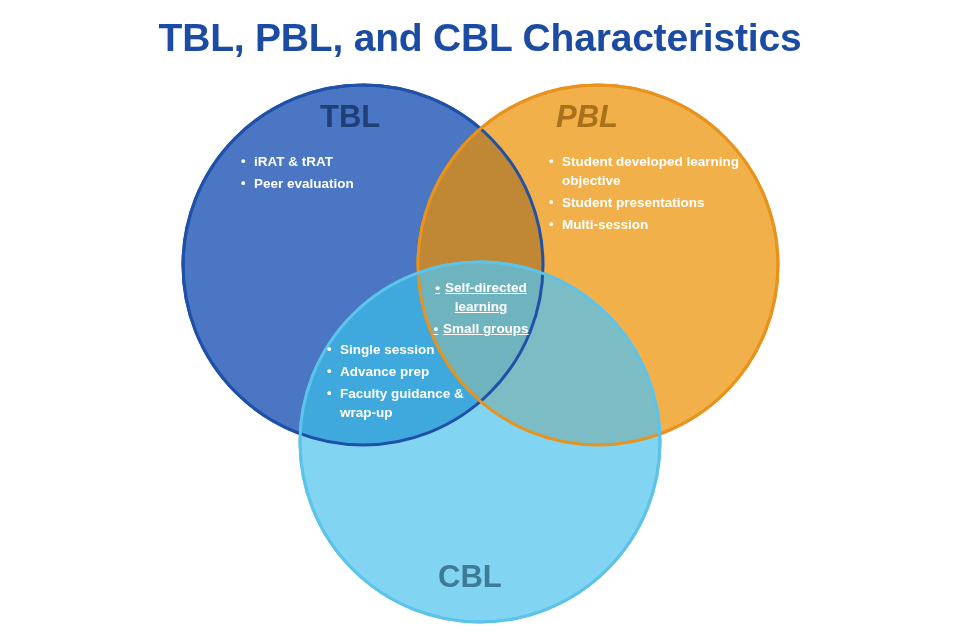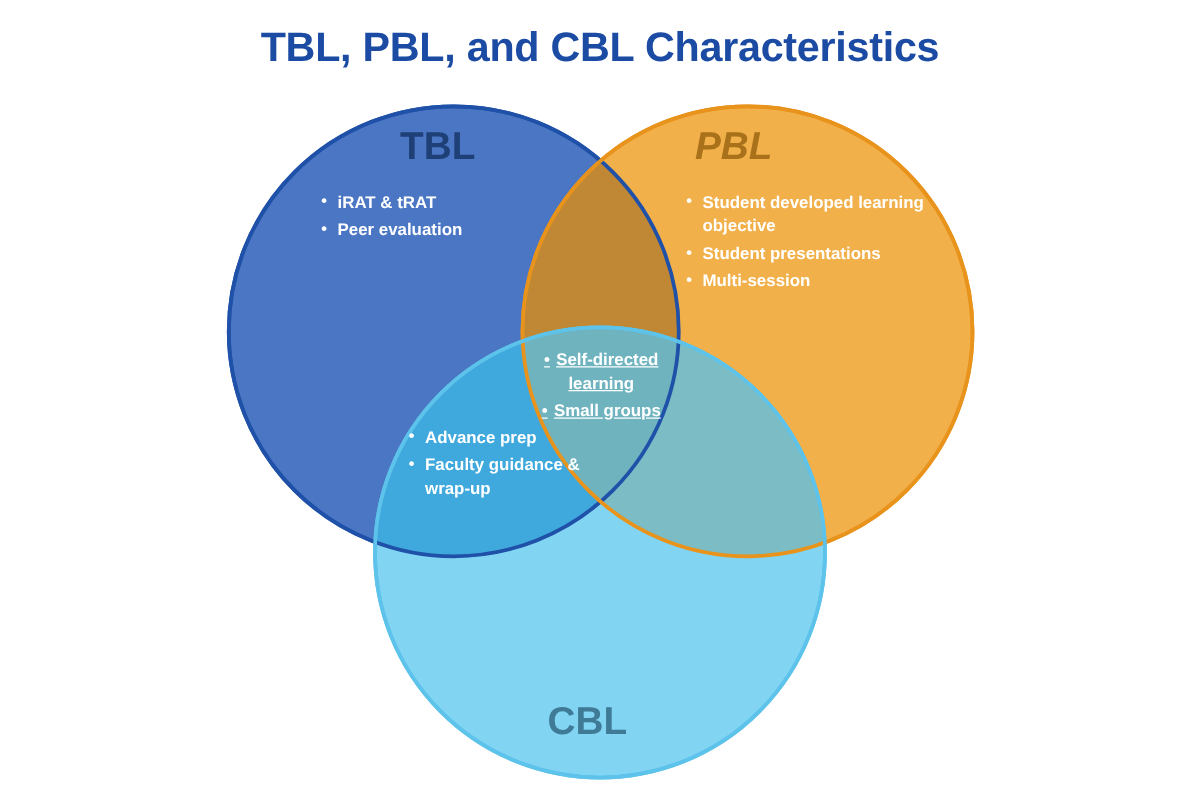--- a/index.html
+++ b/index.html
@@ -19,21 +19,21 @@
     width: 960px;
     height: 640px;
     background: #ffffff;
   }
   #diagram-title {
     position: absolute;
     left: 0;
     top: 18px;
     width: 960px;
     text-align: center;
-    font-size: 33px;
+    font-size: 39px;
     font-weight: bold;
     color: #1b4ba3;
     letter-spacing: -0.2px;
     line-height: 40px;
   }
   svg#venn {
     position: absolute;
     left: 0;
     top: 0;
     width: 960px;
@@ -79,21 +79,21 @@
     text-align: center;
   }
   .bullets.centered li::before {
     content: "";
     display: none;
   }
   .bullets.centered .b-dot {
     margin-right: 5px;
   }
 
-  #bullets-tbl  { left: 256px; top: 152px; width: 190px; }
+  #bullets-tbl  { left: 240px; top: 152px; width: 190px; }
   #bullets-pbl  { left: 548px; top: 152px; width: 200px; }
   #bullets-tbl-cbl { left: 326px; top: 340px; width: 160px; }
   #bullets-pbl-cbl { left: 524px; top: 368px; width: 150px; }
   #bullets-center { left: 418px; top: 278px; width: 126px; text-align: center; text-decoration: underline; }
 </style>
 </head>
 <body>
 
 <div id="stage" style="background: rgb(255, 255, 255);">
 
@@ -154,20 +154,21 @@
   <div class="bullets" id="bullets-pbl" style="color: rgb(255, 255, 255);">
     <ul>
       <li>Student developed learning objective</li>
       <li>Student presentations</li>
       <li>Multi-session</li>
     </ul>
   </div>
 
   <div class="bullets" id="bullets-tbl-cbl" style="color: rgb(255, 255, 255);">
     <ul>
+      <li>Single session</li>
       <li>Advance prep</li>
       <li>Faculty guidance &amp; wrap-up</li>
     </ul>
   </div>
 
 
   <div class="bullets centered" id="bullets-center" style="color: rgb(255, 255, 255);">
     <ul>
       <li><span class="b-dot">•</span><span>Self-directed learning</span></li>
       <li><span class="b-dot">•</span><span>Small groups</span></li>

